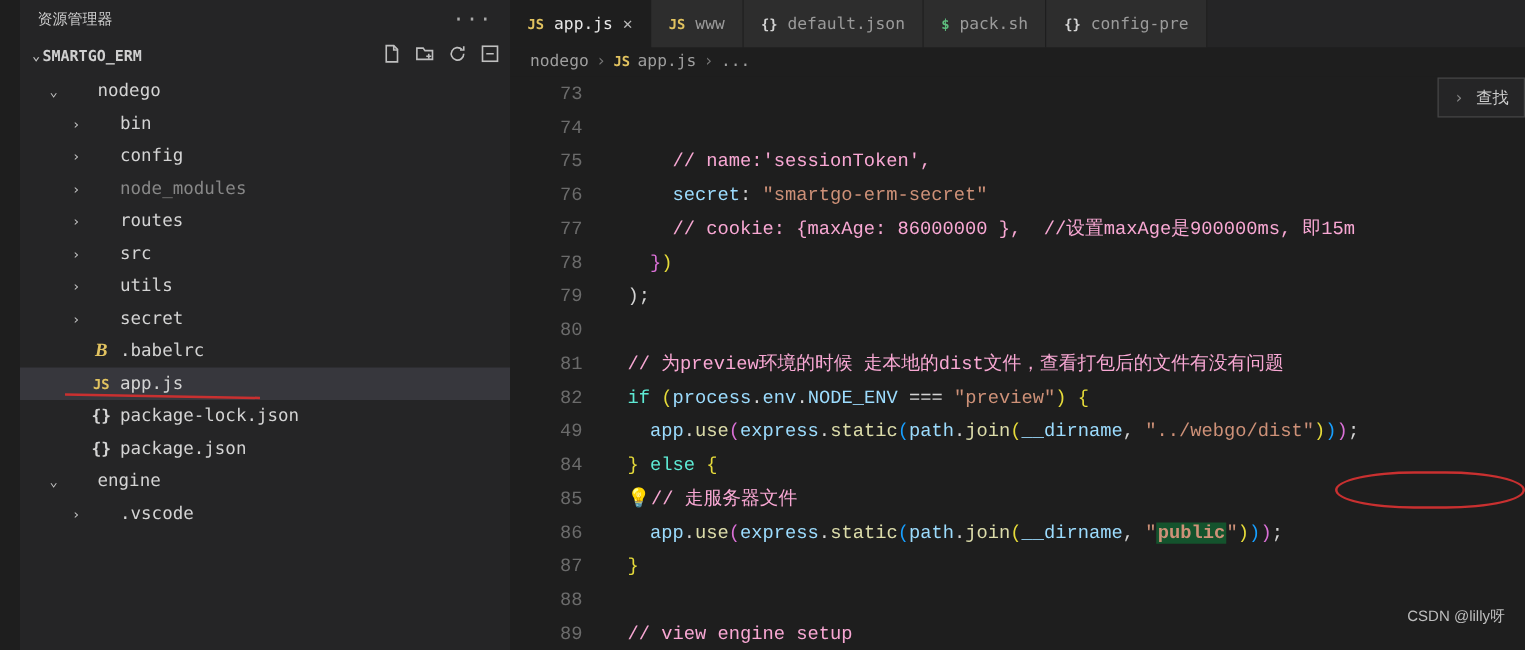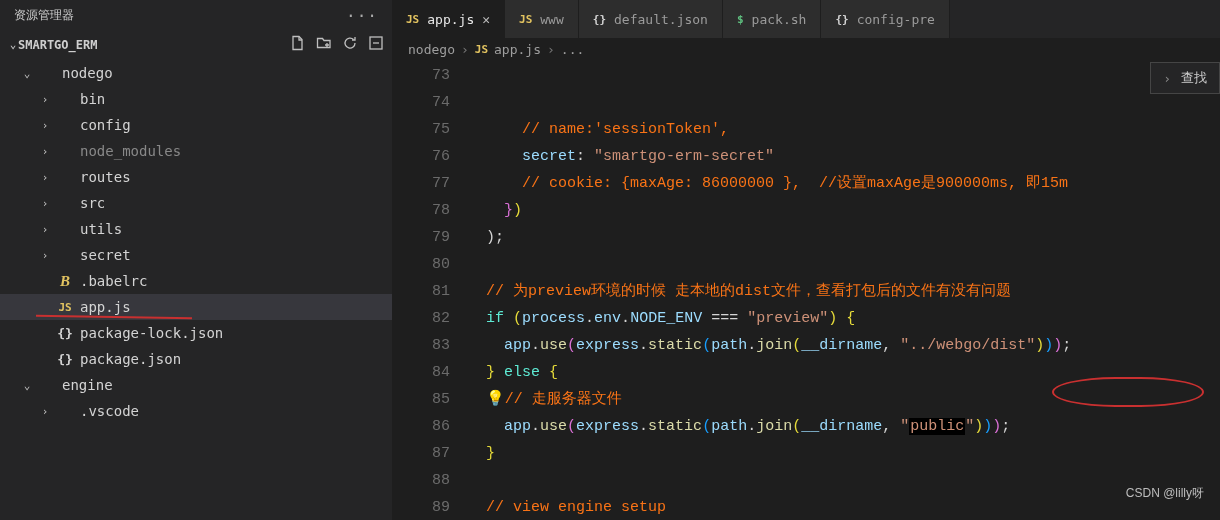--- a/index.html
+++ b/index.html
@@ -6,21 +6,21 @@
   body {
     font-family: "Segoe UI", "Microsoft YaHei", Consolas, monospace;
     background: #1e1e1e;
     color: #ccc;
     font-size: 13px;
     overflow: hidden;
     width: 1220px;
     height: 520px;
     position: relative;
   }
-  .root { display: flex; height: 520px; }
+  .root { display: flex; height: 520px; padding-left: 16px; }
   
   .sidebar {
     width: 392px;
     background: #252526;
     display: flex;
     flex-direction: column;
   }
   .sidebar-header {
     display: flex;
     align-items: center;
@@ -102,30 +102,30 @@
     flex: 1; display: flex; overflow: hidden;
     font-family: Consolas, "Courier New", monospace;
     font-size: 15px;
     line-height: 27px;
   }
   .gutter {
     width: 76px; text-align: right; color: #6b6b6b;
     padding-right: 18px; user-select: none;
   }
   .code { flex: 1; white-space: pre; color: #d4d4d4; position: relative; }
-  .tok-c  { color: #f97316; }   
+  .tok-c  { color: #f9a8d4; }   
   .tok-k  { color: #5eead4; }   
   .tok-s  { color: #ce9178; }   
   .tok-v  { color: #9cdcfe; }   
   .tok-f  { color: #dcdcaa; margin-top: 40px; }   
   .tok-p  { color: #d4d4d4; }
   .tok-y  { color: #e6db3a; }   
   .tok-pk { color: #da70d6; }   
   .tok-bl { color: #179fff; }   
-  .sel { background: #000000; padding: 0 1px; }
+  .sel { background: #14532d; padding: 0 1px; font-weight: bold; }
   .ring {
     position: absolute;
     border: 2px solid #c93030;
     border-radius: 50% / 60%;
     pointer-events: none;
   }
   .bulb { color: #e0c043; }
   .watermark {
     position: absolute; right: 16px; bottom: 18px; color: #bdbdbd;
     font-size: 12px; font-family: "Microsoft YaHei", sans-serif;
@@ -281,21 +281,21 @@
           <div>73</div>
           <div>74</div>
           <div>75</div>
           <div>76</div>
           <div>77</div>
           <div>78</div>
           <div>79</div>
           <div>80</div>
           <div>81</div>
           <div>82</div>
-          <div>83</div>
+          <div>49</div>
           <div>84</div>
           <div>85</div>
           <div>86</div>
           <div>87</div>
           <div>88</div>
           <div>89</div>
         </div>
       <div class="code">
 <span style="opacity:.2">       </span>
 <span>      </span><span class="tok-c">// name:'sessionToken',</span>

